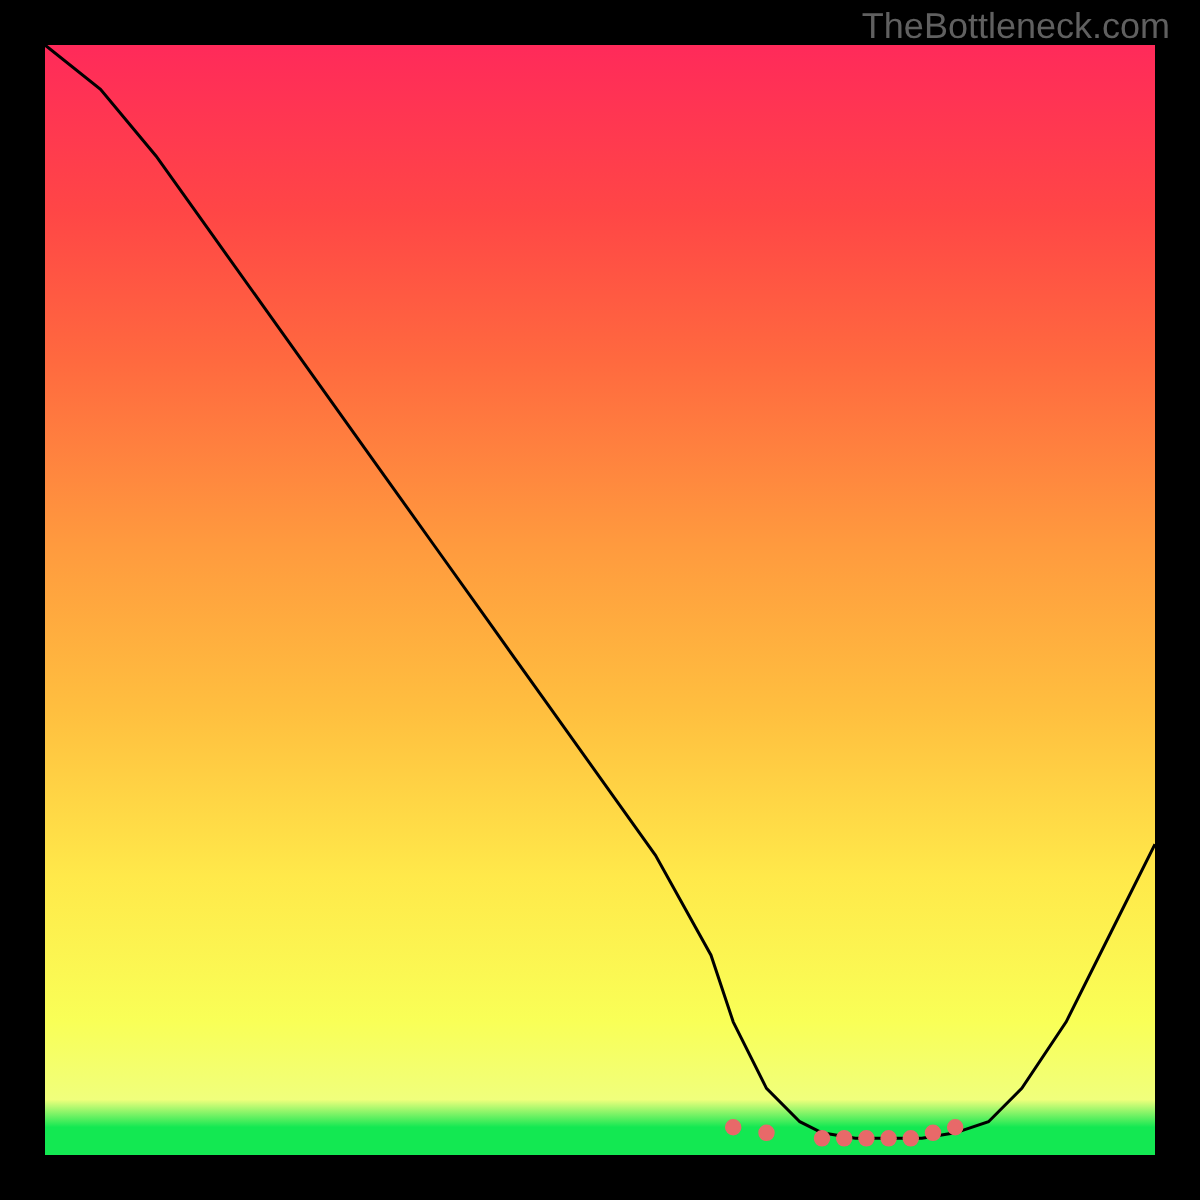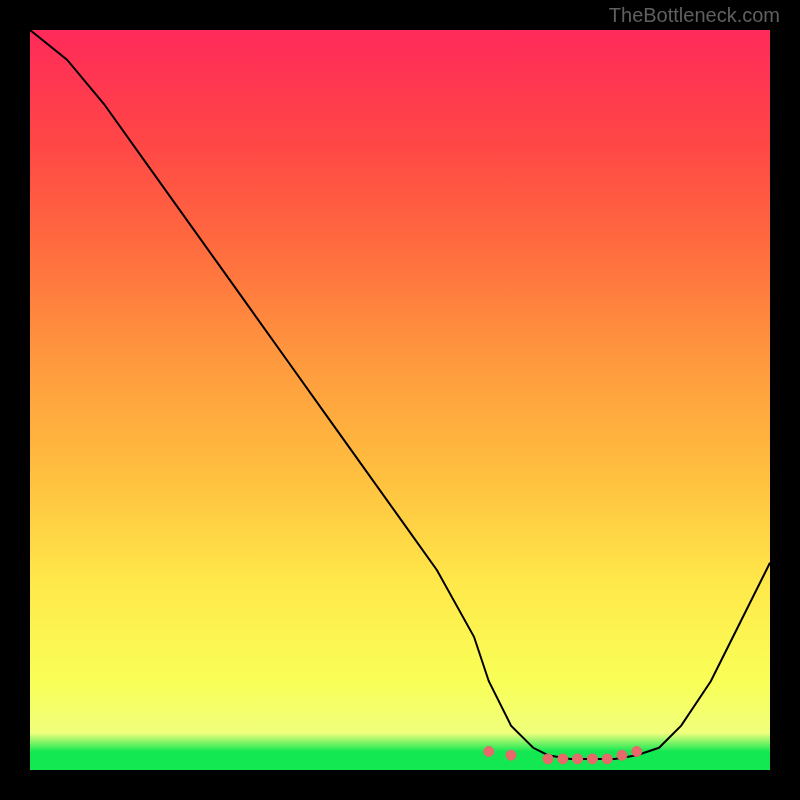--- a/index.html
+++ b/index.html
@@ -9,21 +9,21 @@
     background: #000;
     font-family: Arial, sans-serif;
     position: relative;
     overflow: hidden;
   }
   .watermark {
     position: absolute;
     top: 4px;
     right: 20px;
     color: #606060;
-    font-size: 20px;
+    font-size: 24px;
     font-weight: 500;
     z-index: 10;
   }
   .plot-area {
     position: absolute;
     left: 30px;
     top: 30px;
     width: 740px;
     height: 740px;
     background: linear-gradient(to top,

